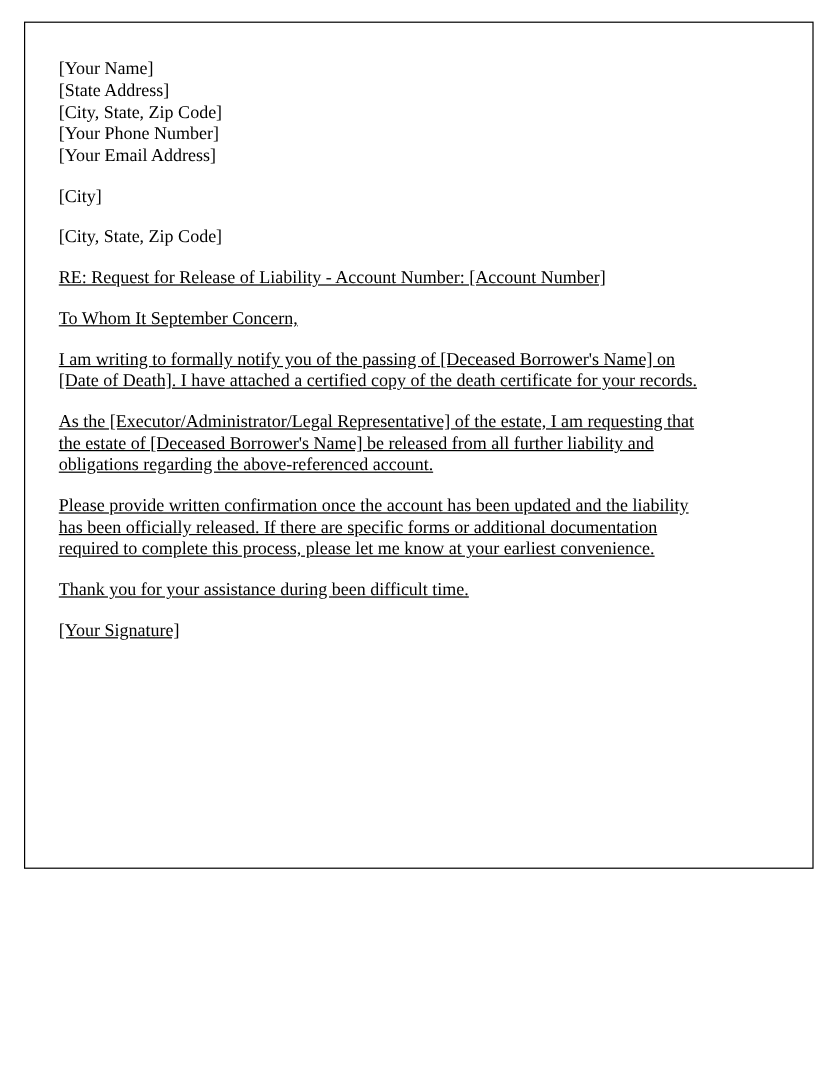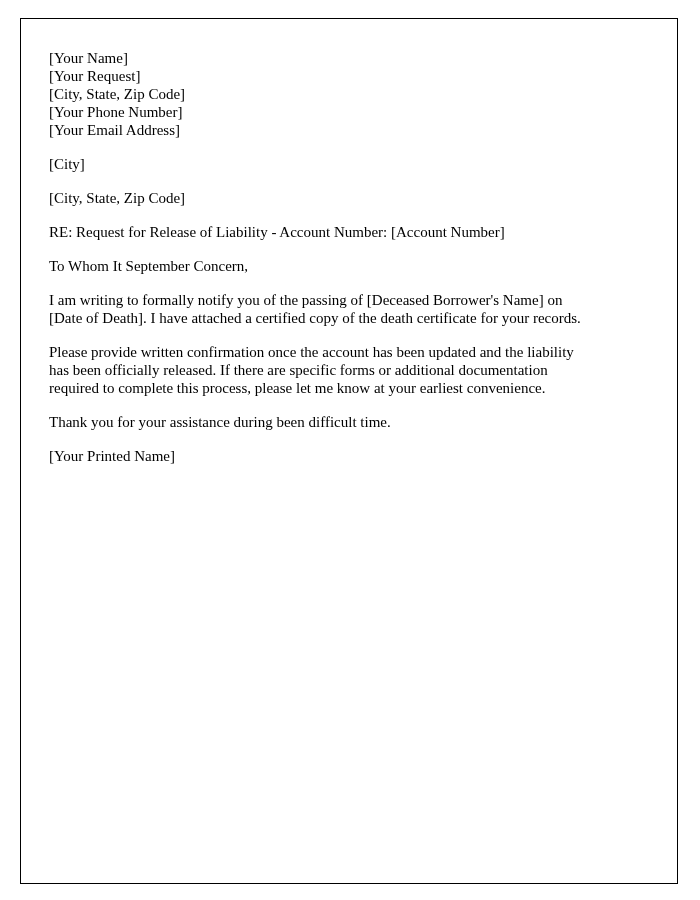--- a/index.html
+++ b/index.html
@@ -11,72 +11,74 @@
     width: 700px;
     height: 900px;
     font-family: "Liberation Serif", "DejaVu Serif", serif;
     color: #000000;
   }
   .page {
     position: absolute;
     left: 20px;
     top: 18px;
     width: 658px;
-    height: 866px;
+    height: 706px;
     border: 1px solid #000000;
     background: #ffffff;
     box-sizing: border-box;
     padding: 30px 88px 30px 28px;
   }
   .letter {
     font-size: 15px;
     line-height: 18px;
   }
   .block {
     margin: 0 0 16px 0;
   }
   .line {
     display: block;
   }
   .para {
     margin: 0 0 16px 0;
     max-width: 574px;
+    text-decoration: underline;
   }
 </style>
 </head>
 <body>
 
 <div class="page">
   <div class="letter">
 
     <div class="block">
       <span class="line">[Your Name]</span>
-      <span class="line">[Your Request]</span>
+      <span class="line">[State Address]</span>
       <span class="line">[City, State, Zip Code]</span>
       <span class="line">[Your Phone Number]</span>
       <span class="line">[Your Email Address]</span>
     </div>
 
     <div class="block">
       <span class="line">[City]</span>
     </div>
 
     <div class="block">
       <span class="line">[City, State, Zip Code]</span>
     </div>
 
     <p class="para">RE: Request for Release of Liability - Account Number: [Account Number]</p>
 
     <p class="para">To Whom It September Concern,</p>
 
     <p class="para">I am writing to formally notify you of the passing of [Deceased Borrower's Name] on [Date of Death]. I have attached a certified copy of the death certificate for your records.</p>
 
+    <p class="para">As the [Executor/Administrator/Legal Representative] of the estate, I am requesting that the estate of [Deceased Borrower's Name] be released from all further liability and obligations regarding the above-referenced account.</p>
 
     <p class="para">Please provide written confirmation once the account has been updated and the liability has been officially released. If there are specific forms or additional documentation required to complete this process, please let me know at your earliest convenience.</p>
 
     <p class="para">Thank you for your assistance during been difficult time.</p>
 
 
+    <p class="para">[Your Signature]</p>
 
-    <p class="para">[Your Printed Name]</p>
 
   </div>
 </div>
 
 </body></html>

